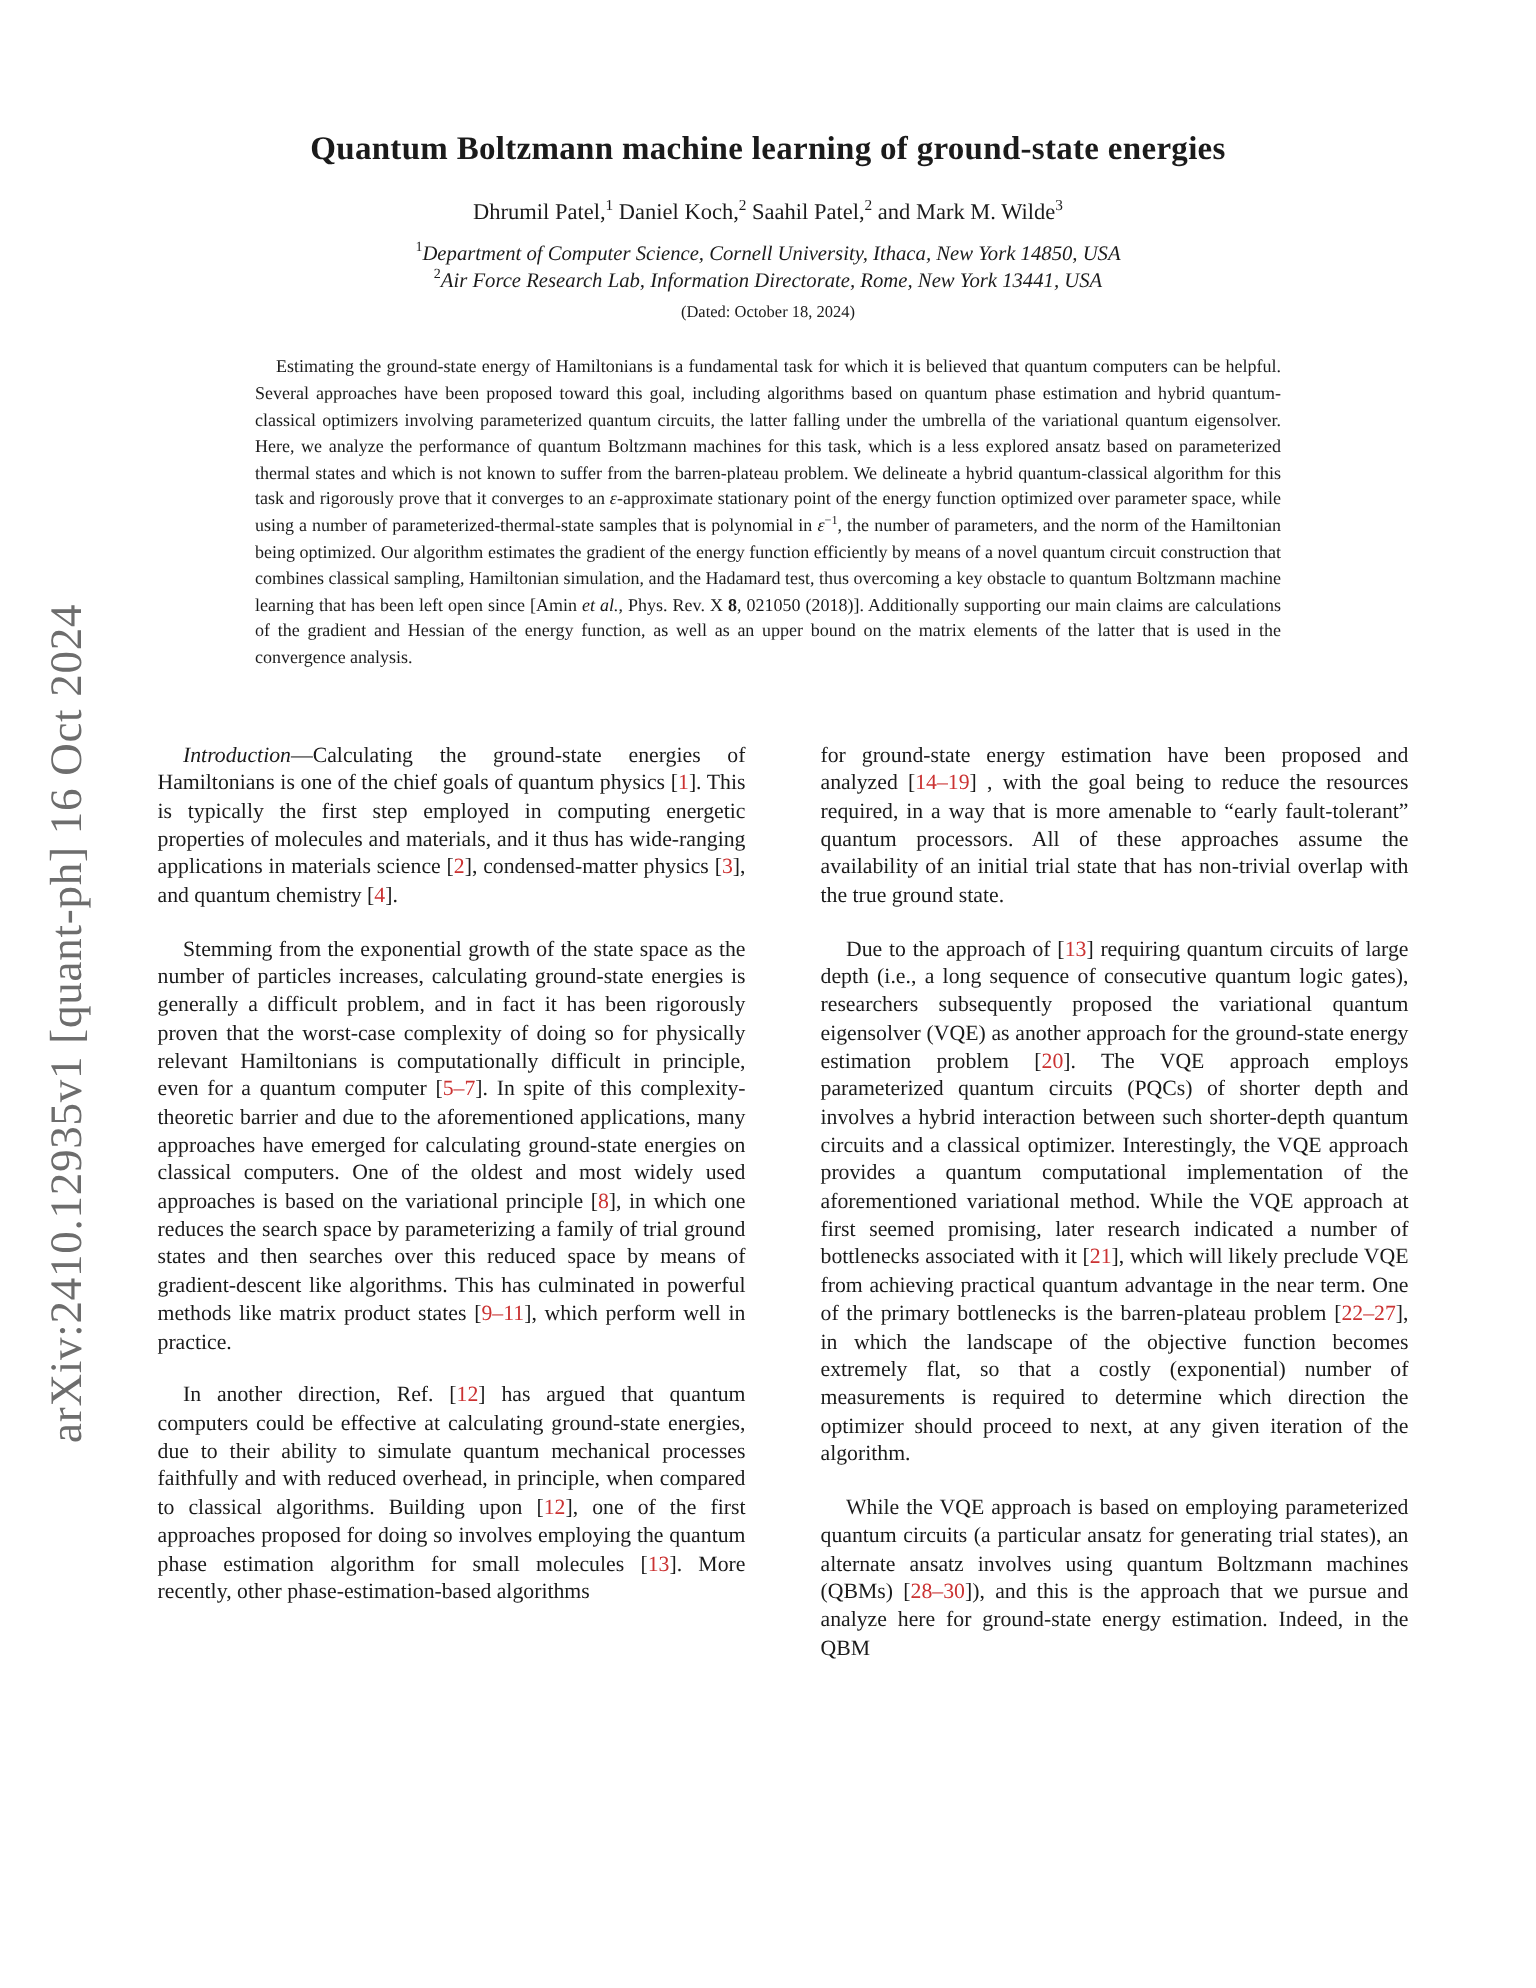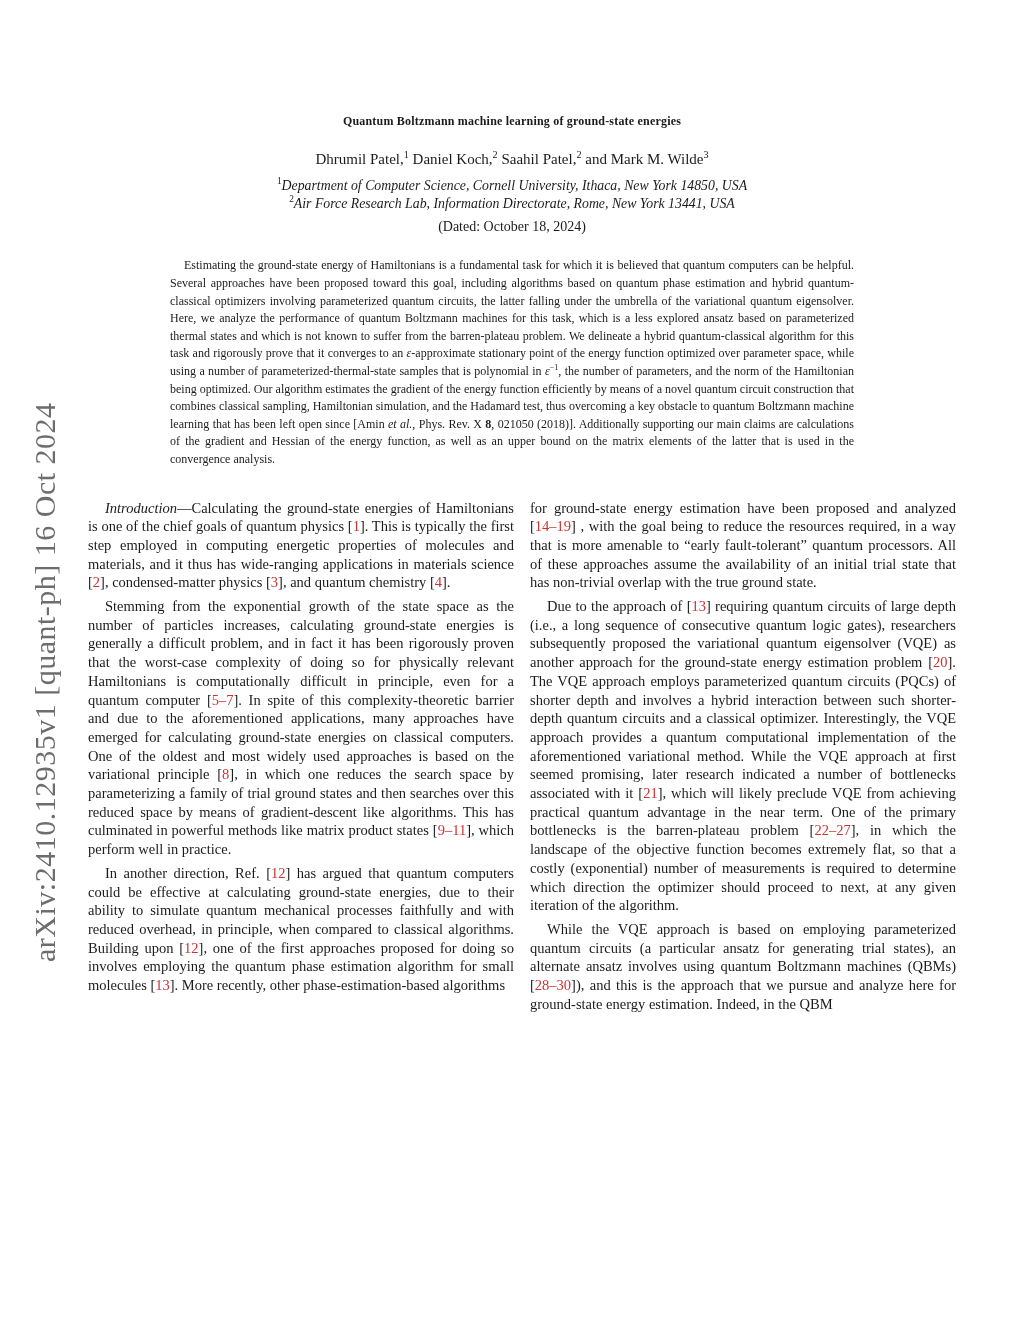--- a/index.html
+++ b/index.html
@@ -22,42 +22,41 @@
     transform-origin: 0 0;
     white-space: nowrap;
     font-size: 30px;
     color: #6d6d6d;
     letter-spacing: 0.5px;
   }
 
   .header { text-align: center; padding-top: 86px; }
 
   .title {
-    font-size: 12px;
+    font-size: 22px;
     font-weight: bold;
     letter-spacing: 0.2px;
-    margin-top: 28px;
   }
 
   .authors {
     margin-top: 22px;
     font-size: 15px;
   }
 
   .affiliations {
     margin-top: 9px;
     font-size: 13.8px;
     line-height: 18.2px;
   }
   .affil-line { font-style: italic; }
   .affil-line sup { font-style: normal; }
 
   .dated {
     margin-top: 6px;
-    font-size: 14px;
+    font-size: 11px;
   }
 
   .abstract {
     width: 684px;
     margin: 22px auto 0 auto;
     font-size: 12px;
     line-height: 17.6px;
     text-align: justify;
     text-indent: 14px;
   }
@@ -68,21 +67,21 @@
     padding-left: 88px;
     padding-right: 68px;
     gap: 16px;
   }
   .col {
     width: 426px;
     font-size: 14.5px;
     line-height: 18.7px;
     text-align: justify;
   }
-  .col p { margin: 0; text-indent: 17px; }
+  .col p { margin: 17px; text-indent: 17px; }
   .col p + p { margin-top: 5px; }
   .col p.cont { text-indent: 0; }
 
   sup { font-size: 68%; line-height: 0; }
 
   .cite { color: #cb3232; }
 
   i, .it { font-style: italic; }
 </style>
 </head>

